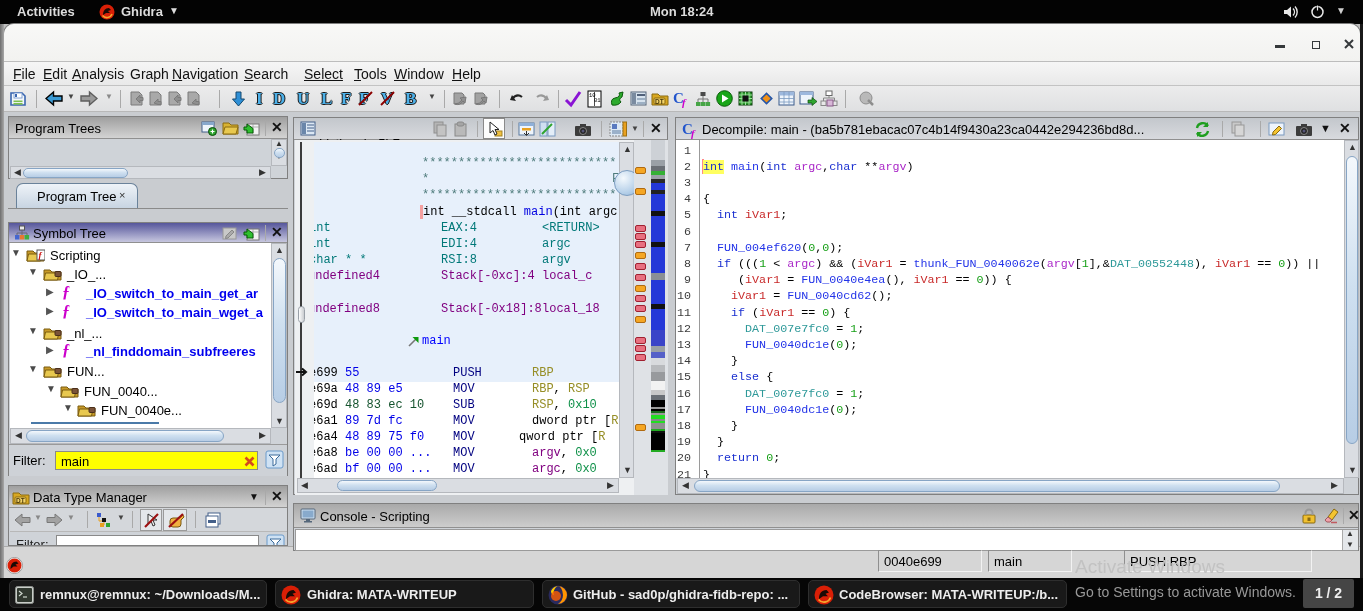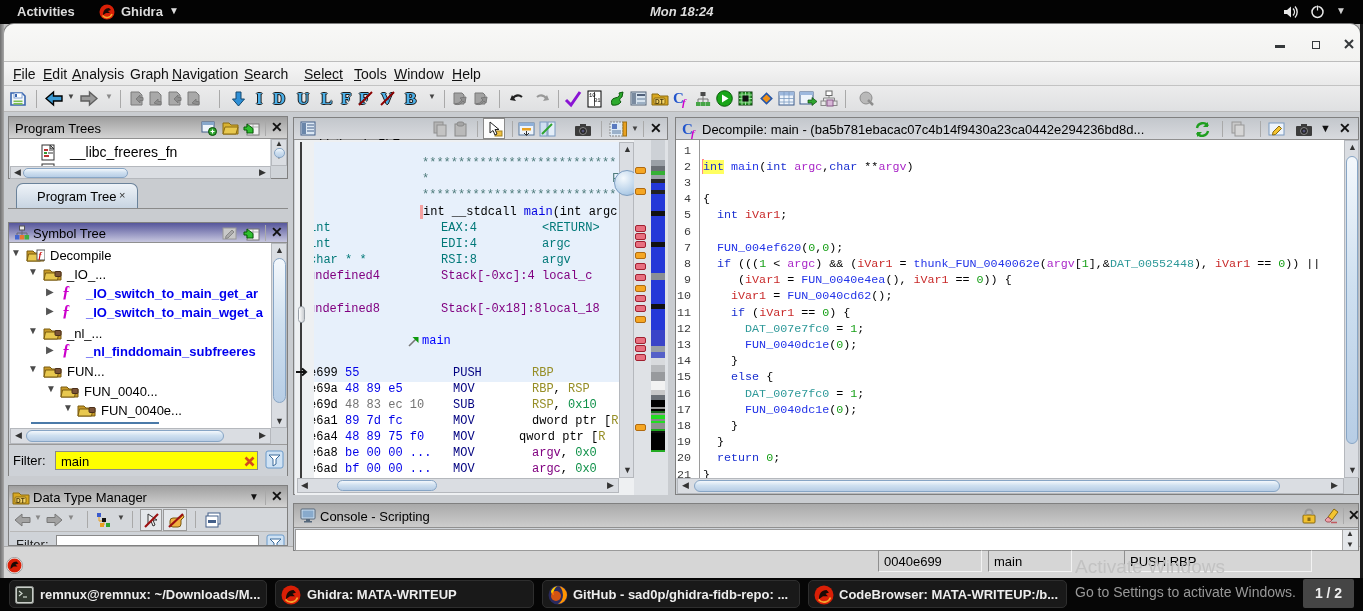--- a/index.html
+++ b/index.html
@@ -54,21 +54,21 @@
 </svg>
 <div id="topbar" class="abs">
   <span class="abs" style="left:17px;top:4px;">Activities</span>
   <svg class="abs" style="left:99px;top:4px;" width="16" height="16" viewBox="0 0 16 16">
       <circle cx="8" cy="8" r="7.5" fill="#d91f06"></circle>
       <path d="M4 11 C4 7 6 4 10 4 L12 6 L9 7 L11 9 L7 9 Z" fill="#1a0a05"></path>
       <path d="M3.5 11.5 A5.5 5.5 0 0 0 13 10" stroke="#f4a32c" stroke-width="1.6" fill="none"></path>
     </svg>
   <span class="abs" style="left:121px;top:4px;">Ghidra</span>
   <span class="abs" style="left:169px;top:5px;font-size:10px;">▼</span>
-  <span class="abs" style="left:650px;top:4px;font-style:italic;">Mon 18:24</span>
+  <span class="abs" style="left:650px;top:4px;">Mon 18:24</span>
   <svg class="abs" style="left:1283px;top:5px;" width="16" height="14" viewBox="0 0 16 14">
       <path d="M1 5 h3 l4-3.5 v11 L4 9 H1 Z" fill="#e8e8e8"></path>
       <path d="M10 3.5 a5 5 0 0 1 0 7 M12 1.5 a8 8 0 0 1 0 11" stroke="#e8e8e8" stroke-width="1.4" fill="none"></path>
     </svg>
   <svg class="abs" style="left:1310px;top:4px;" width="15" height="15" viewBox="0 0 15 15">
       <circle cx="7.5" cy="8" r="5.5" fill="none" stroke="#e8e8e8" stroke-width="1.5"></circle>
       <rect x="6.7" y="1" width="1.6" height="6" fill="#030303"></rect>
       <rect x="6.9" y="1.5" width="1.2" height="5" fill="#e8e8e8"></rect>
     </svg>
   <span class="abs" style="left:1336px;top:5px;font-size:10px;color:#cfcfcf;">▼</span>
@@ -254,35 +254,20 @@
         <path d="M3 7 h13 l-2 7 h-13 z" fill="#e8c84f" stroke="#8a6a10"></path>
       </svg>
     <svg class="abs" style="left:234px;top:3px;" width="17" height="16" viewBox="0 0 17 16">
         <rect x="4" y="4" width="12" height="11" fill="#f2f2f2" stroke="#777"></rect>
         <path d="M4 7 h12 M10 4 v11" stroke="#999" stroke-width="0.7"></path>
         <path d="M1 2 h6 v3 h3 v3 h-3 v3 l-6-4.5 z" fill="#2fbf2f" stroke="#065a06" transform="rotate(180 5.5 7.5)"></path>
       </svg>
     <div class="sep" style="left:256px;top:3px;height:16px;"></div>
     <span class="abs x-glyph" style="left:262px;top:2px;">✕</span>
   </div>
-  <div class="abs" style="left:1px;top:22px;width:260px;height:27px;background:#fff;overflow:hidden;">
-    <svg class="abs" style="left:30px;top:5px;" width="17" height="17" viewBox="0 0 17 17">
-        <rect x="2" y="1" width="12" height="15" fill="#fff" stroke="#333"></rect>
-        <path d="M10 1 l4 4 h-4 z" fill="#bbb" stroke="#333"></path>
-        <rect x="4" y="5" width="4" height="2" fill="#b33"></rect>
-        <rect x="9" y="5" width="4" height="2" fill="#999"></rect>
-        <rect x="4" y="8" width="3" height="2" fill="#393"></rect>
-        <rect x="8" y="8" width="5" height="2" fill="#999"></rect>
-        <rect x="4" y="11" width="5" height="2" fill="#b33"></rect>
-      </svg>
-    <span class="abs" style="left:60px;top:5px;font-size:14px;">__libc_freeres_fn</span>
-    <svg class="abs" style="left:30px;top:24px;" width="17" height="6" viewBox="0 0 17 6">
-        <rect x="2" y="1" width="12" height="5" fill="#fff" stroke="#333"></rect>
-      </svg>
-  </div>
   <div class="sbtrack" style="left:262px;top:22px;width:16px;height:27px;">
     <span class="abs" style="left:3px;top:-1px;font-size:8px;color:#333;">▲</span>
     <span class="abs" style="left:3px;top:12px;font-size:8px;color:#333;">▼</span>
     <div class="sbthumb" style="left:2px;top:8px;width:11px;height:10px;"></div>
   </div>
   <div class="sbtrack" style="left:1px;top:49px;width:261px;height:13px;">
     <span class="abs" style="left:3px;top:0px;font-size:9px;color:#333;">◀</span>
     <span class="abs" style="left:248px;top:0px;font-size:9px;color:#333;">▶</span>
     <div class="sbthumb" style="left:12px;top:1px;width:105px;height:10px;"></div>
   </div>
@@ -313,21 +298,21 @@
         <path d="M1 2 h6 v3 h3 v3 h-3 v3 l-6-4.5 z" fill="#2fbf2f" stroke="#065a06" transform="rotate(180 5.5 7.5)"></path>
       </svg>
     <div class="sep" style="left:256px;top:2px;height:16px;"></div>
     <span class="abs x-glyph" style="left:262px;top:1px;">✕</span>
   </div>
   <div id="tree" class="abs" style="left:1px;top:20px;width:261px;height:185px;background:#fff;overflow:hidden;font-size:13px;">
     <span class="tarr" style="left:1px;top:4px;">▼</span>
     <svg class="fold" style="left:16px;top:5px;">
         <use href="#folderF"></use>
       </svg>
-    <span class="tlab" style="left:40px;top:5px;">Decompile</span>
+    <span class="tlab" style="left:40px;top:5px;">Scripting</span>
     <span class="tarr" style="left:18px;top:23px;">▼</span>
     <svg class="fold" style="left:33px;top:24px;">
         <use href="#folderC"></use>
       </svg>
     <span class="tlab" style="left:57px;top:24px;">_IO_...</span>
     <span class="tarr2" style="left:36px;top:43px;">▶</span>
     <span class="fico" style="left:52px;top:40px;">ƒ</span>
     <span class="tfun" style="left:76px;top:43px;">_IO_switch_to_main_get_ar</span>
     <span class="tarr2" style="left:36px;top:62px;">▶</span>
     <span class="fico" style="left:52px;top:59px;">ƒ</span>
@@ -512,21 +497,21 @@
       <div class="line" style="top:110px;left:-5px;color:#007878;">char * *<span class="abs" style="left:132px;">RSI:8</span><span class="abs" style="left:233px;">argv</span></div>
       <div class="line" style="top:126px;left:-6px;color:#800080;">undefined4<span class="abs" style="left:133px;">Stack[-0xc]:4</span><span class="abs" style="left:234px;">local_c</span></div>
       <div class="line" style="top:159px;left:-6px;color:#800080;">undefined8<span class="abs" style="left:133px;">Stack[-0x18]:8</span><span class="abs" style="left:234px;">local_18</span></div>
       <svg class="abs" style="left:93px;top:193px;" width="13" height="13" viewBox="0 0 13 13">
           <path d="M2 11 L9 4" stroke="#777" stroke-width="1.6"></path>
           <path d="M5.5 2 L11.5 2 L11.5 8 Z" fill="#0c9a0c" transform="rotate(0 8 5)"></path>
         </svg>
         <div class="line" style="top:191px;left:108px;color:#0000ff;">main</div>
       <div class="line" style="top:223px;left:-5px;color:#000;">e699 <span style="color:#0000e8;">55</span><span class="abs" style="left:144px;color:#000080;">PUSH</span><span class="abs" style="left:223px;color:#968e26;">RBP</span></div>
       <div class="line" style="top:239px;left:-5px;color:#000;">e69a <span style="color:#0000e8;">48 89 e5</span><span class="abs" style="left:144px;color:#000080;">MOV</span><span class="abs" style="left:223px;color:#968e26;">RBP<span style="color:#000;">,</span> RSP</span></div>
-      <div class="line" style="top:255px;left:-5px;color:#000;">e69d <span style="color:#737373;">48 83 ec 10</span><span class="abs" style="left:144px;color:#000080;">SUB</span><span class="abs" style="left:223px;color:#968e26;">RSP<span style="color:#000;">,</span> <span style="color:#0e9048;">0x10</span></span></div>
+      <div class="line" style="top:255px;left:-5px;color:#000;">e69d <span style="color:#14532d;">48 83 ec 10</span><span class="abs" style="left:144px;color:#000080;">SUB</span><span class="abs" style="left:223px;color:#968e26;">RSP<span style="color:#000;">,</span> <span style="color:#0e9048;">0x10</span></span></div>
       <div class="line" style="top:271px;left:-5px;color:#000;">e6a1 <span style="color:#0000e8;">89 7d fc</span><span class="abs" style="left:144px;color:#000080;">MOV</span><span class="abs" style="left:223px;color:#000;">dword ptr [<span style="color:#968e26;">R</span></span></div>
       <div class="line" style="top:287px;left:-5px;color:#000;">e6a4 <span style="color:#0000e8;">48 89 75 f0</span><span class="abs" style="left:144px;color:#000080;">MOV</span><span class="abs" style="left:210px;color:#000;">qword ptr [<span style="color:#968e26;">R</span></span></div>
       <div class="line" style="top:303px;left:-5px;color:#000;">e6a8 <span style="color:#0000e8;">be 00 00 ...</span><span class="abs" style="left:144px;color:#000080;">MOV</span><span class="abs" style="left:223px;color:#800080;">argv<span style="color:#000;">,</span> <span style="color:#0e9048;">0x0</span></span></div>
       <div class="line" style="top:319px;left:-5px;color:#000;">e6ad <span style="color:#0000e8;">bf 00 00 ...</span><span class="abs" style="left:144px;color:#000080;">MOV</span><span class="abs" style="left:223px;color:#800080;">argc<span style="color:#000;">,</span> <span style="color:#0e9048;">0x0</span></span></div>
     </div>
     <div class="sbtrack" style="left:324px;top:2px;width:15px;height:336px;">
       <span class="abs" style="left:3px;top:1px;font-size:9px;color:#333;">▲</span>
       <span class="abs" style="left:3px;top:322px;font-size:9px;color:#333;">▼</span>
       <div class="abs" style="left:-6px;top:27px;width:26px;height:26px;border-radius:50%;background:radial-gradient(circle at 35% 30%,#f4f9fd,#b9d2ea 60%,#8fb4d8);border:1px solid #7a9cc0;"></div>
     </div>

